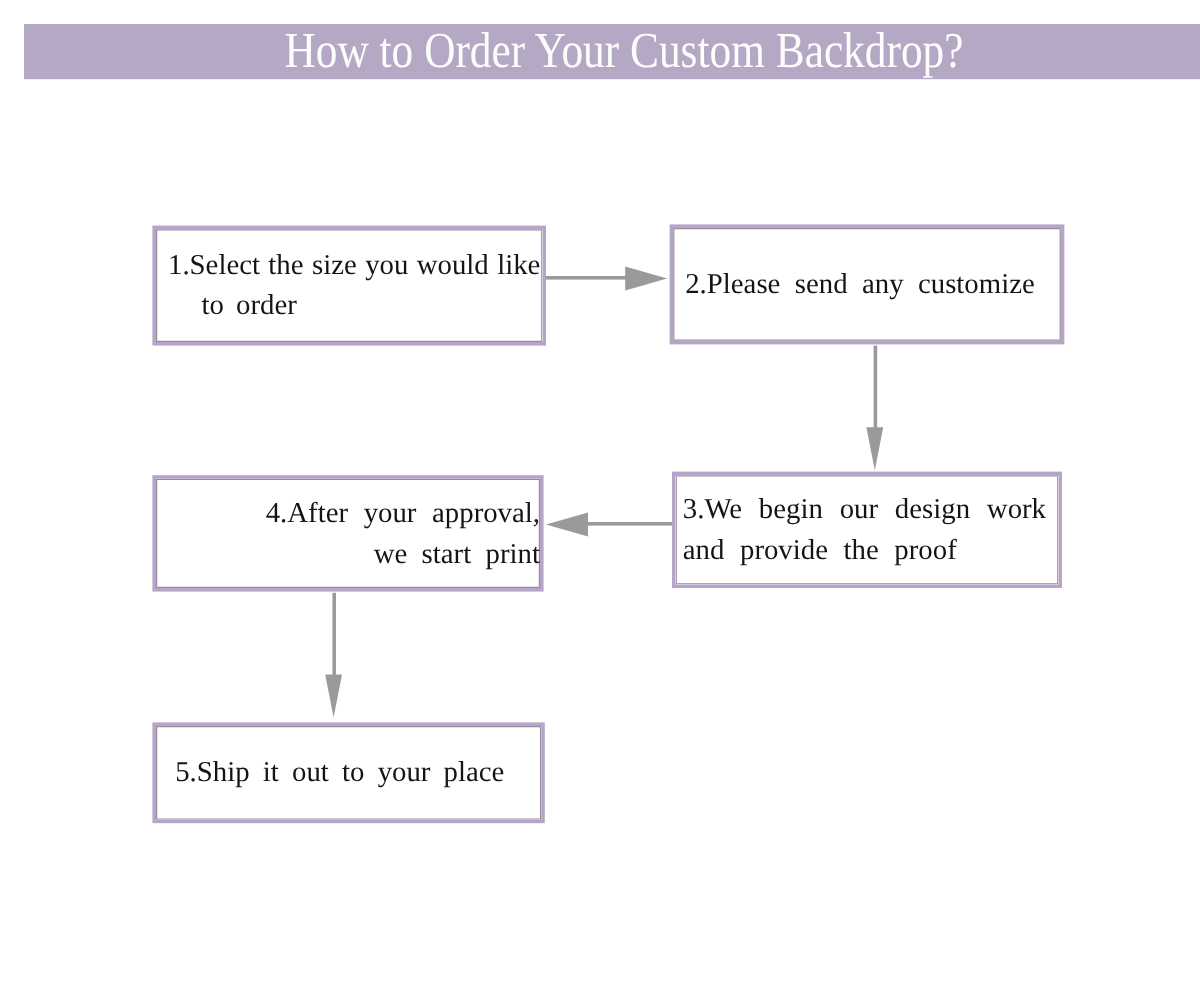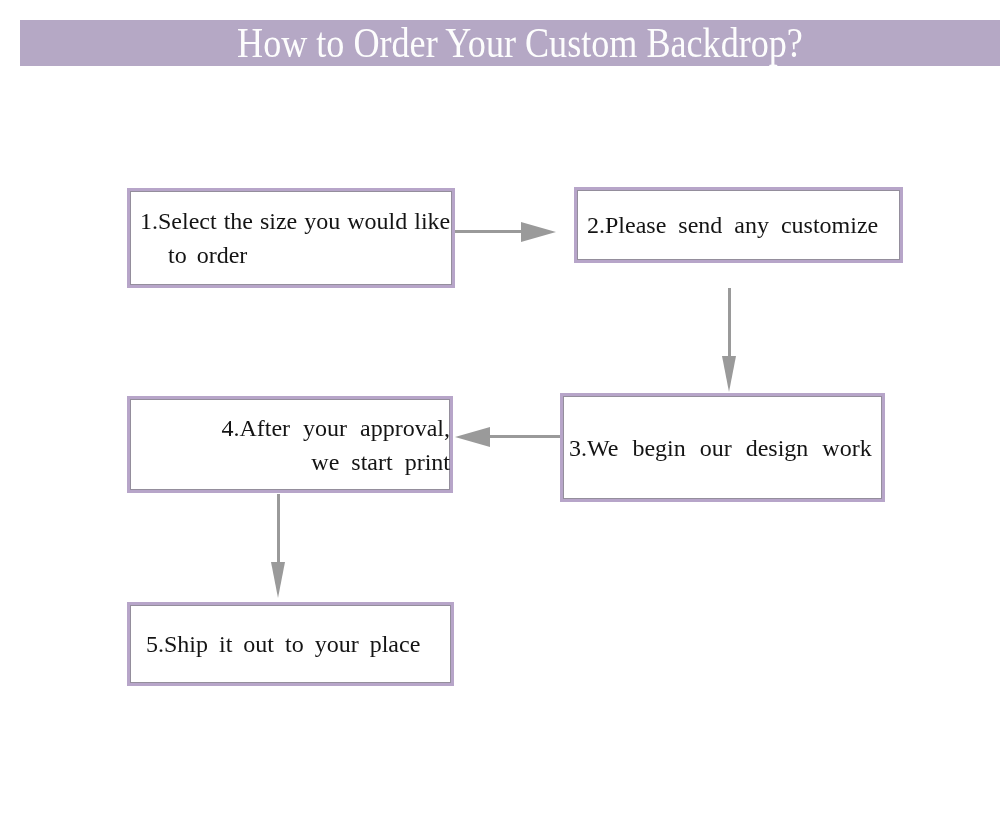--- a/index.html
+++ b/index.html
@@ -24,24 +24,24 @@
     position:absolute;box-sizing:border-box;background:#fff;
     border:3px solid var(--box-border,#b7a5c9);
     box-shadow:inset 0 0 0 1px var(--box-inner,#948e9c);
     display:flex;flex-direction:column;justify-content:center;
     font-size:24px;line-height:34px;color:var(--text,#141414);
   }
   .flow-box .ln{white-space:nowrap;}
   #box1{left:127px;top:188px;width:328px;height:100px;padding-left:10px;}
   #box1 .ln1{word-spacing:1px;}
   #box1 .ln2{margin-left:28px;word-spacing:4px;}
-  #box2{left:558px;top:187px;width:329px;height:76px;padding-left:10px;margin-left:16px;}
+  #box2{left:558px;top:187px;width:329px;height:100px;padding-left:10px;}
   #box2 .ln1{word-spacing:6px;}
   #box2 .ln2{margin-left:26px;word-spacing:7px;}
-  #box3{left:560px;top:393px;width:325px;height:109px;padding-left:6px;}
+  #box3{left:560px;top:393px;width:325px;height:97px;padding-left:6px;}
   #box3 .ln1{word-spacing:8px;}
   #box3 .ln2{word-spacing:7px;}
   #box4{left:127px;top:396px;width:326px;height:97px;padding-left:14px;text-align:right;}
   #box4 .ln1{word-spacing:7px;}
   #box4 .ln2{word-spacing:6px;}
   #box5{left:127px;top:602px;width:327px;height:84px;padding-left:16px;}
   #box5 .ln1{word-spacing:5px;}
   
   .arrow-line{position:absolute;background:var(--arrow,#9a9a9a);}
   .tri{position:absolute;width:0;height:0;}
@@ -67,20 +67,21 @@
     <div class="ln ln1">1.Select the size you would like</div>
     <div class="ln ln2">to order</div>
   </div>
 
   <div class="flow-box" id="box2">
     <div class="ln ln1">2.Please send any customize</div>
   </div>
 
   <div class="flow-box" id="box3">
     <div class="ln ln1">3.We begin our design work</div>
+    <div class="ln ln2">and provide the proof</div>
   </div>
 
   <div class="flow-box" id="box4">
     <div class="ln ln1">4.After your approval,</div>
     <div class="ln ln2">we start print</div>
   </div>
 
   <div class="flow-box" id="box5">
     <div class="ln ln1">5.Ship it out to your place</div>
   </div>

